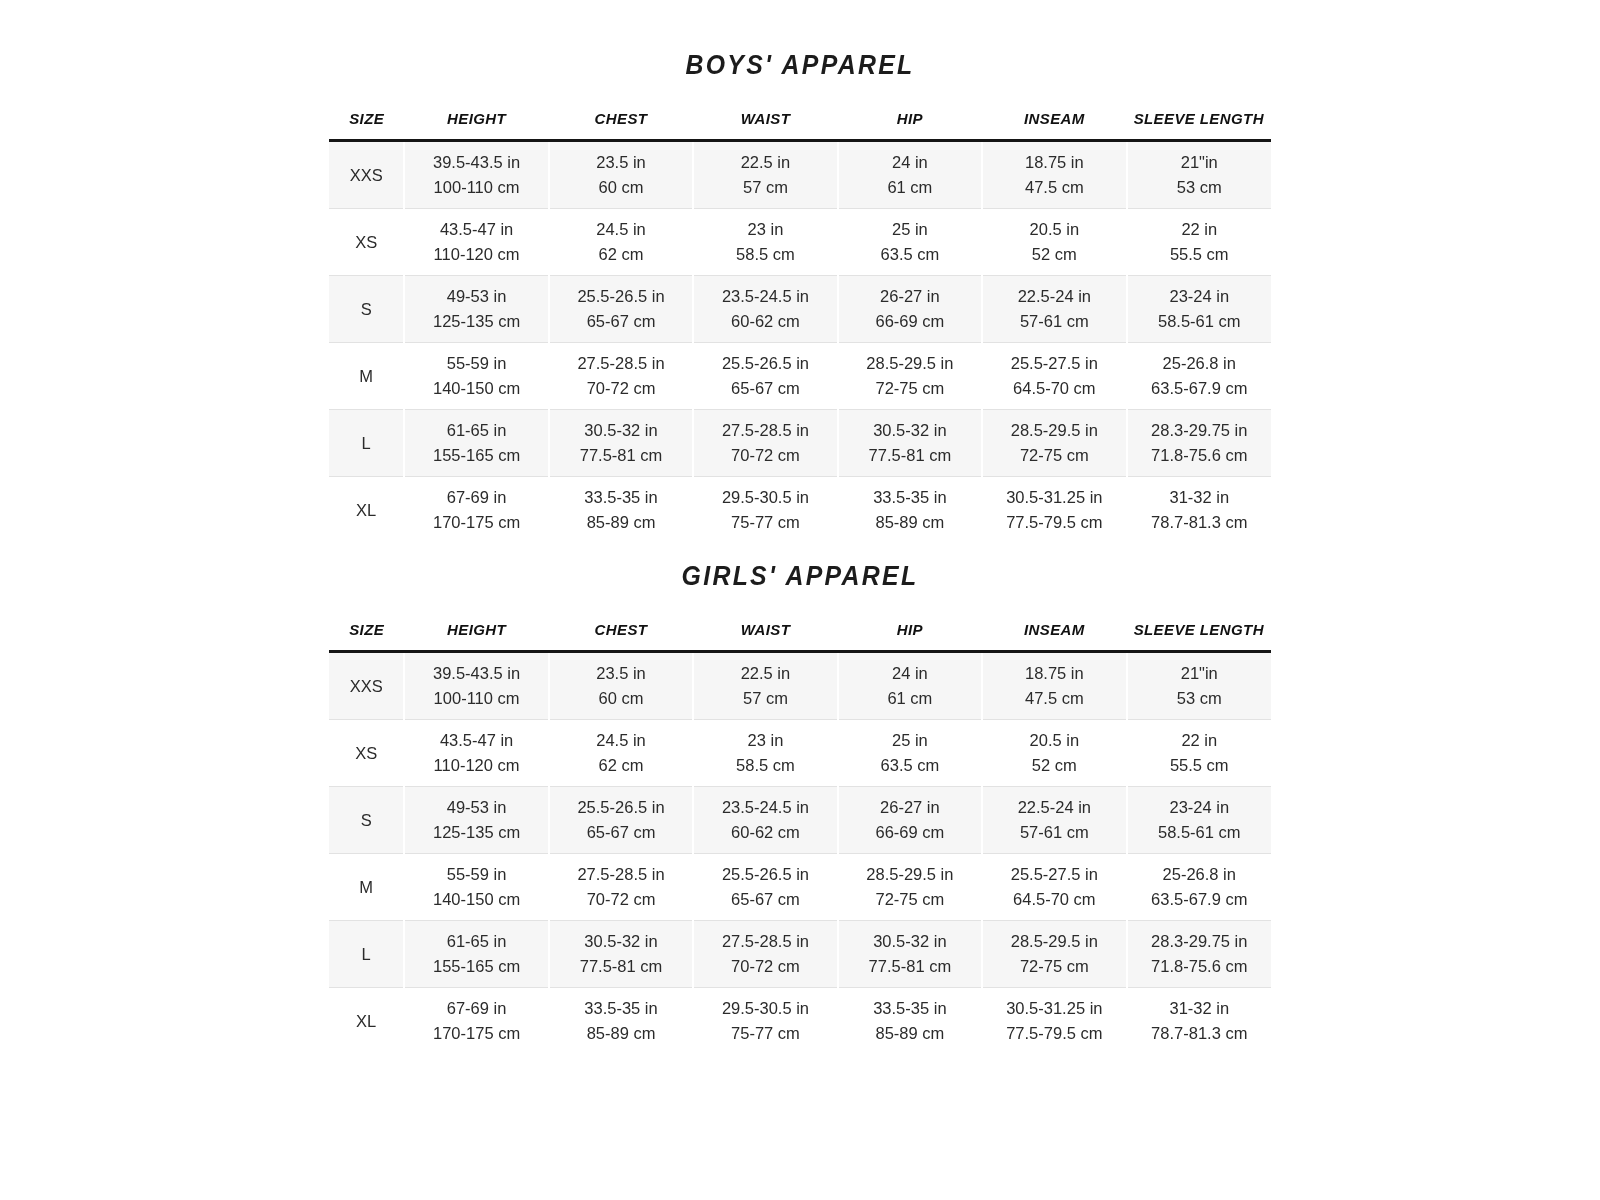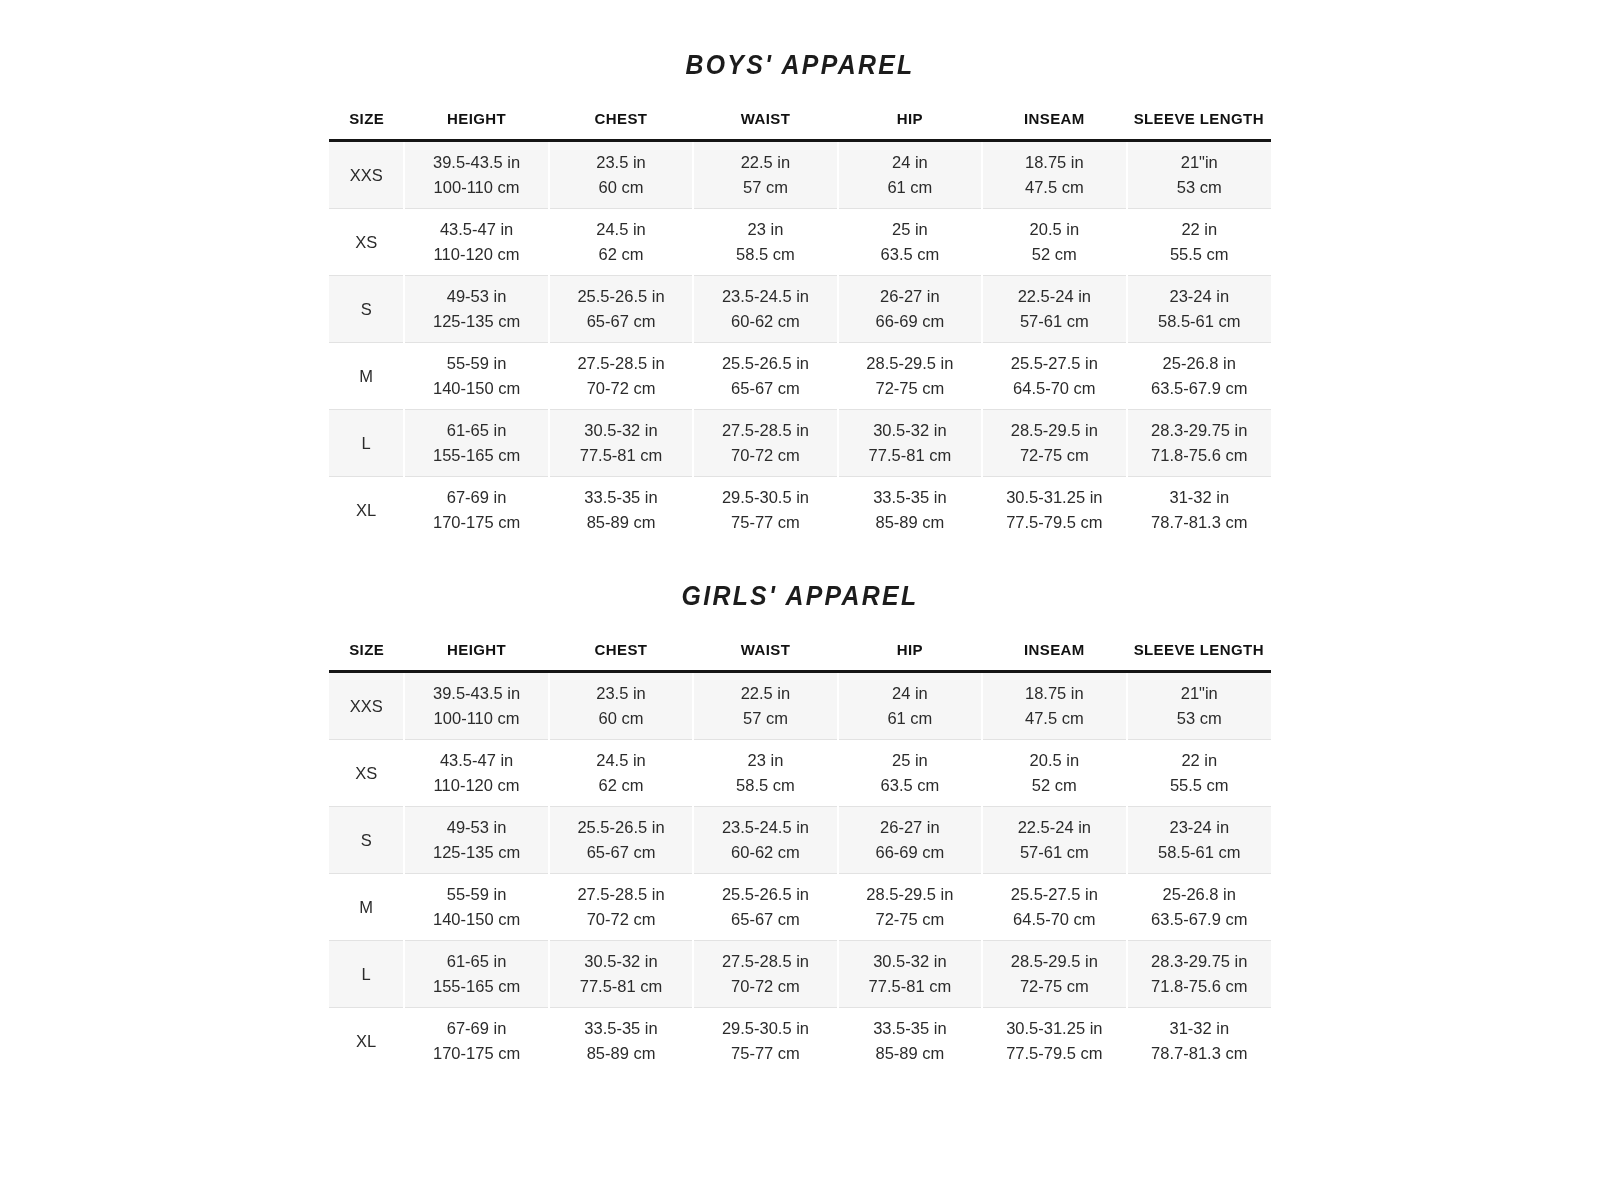--- a/index.html
+++ b/index.html
@@ -37,20 +37,21 @@
     transform:scaleX(0.92);
   }
   .size-table{
     width:100%;
     border-collapse:collapse;
     table-layout:fixed;
   }
   .size-table thead th{
     font-size:15px;
     font-weight:bold;
+    font-style:italic;
     letter-spacing:0.4px;
     color:var(--header-text);
     text-align:center;
     padding:16px 4px 12px 4px;
     border-bottom:3px solid var(--header-rule);
   }
   .size-table th.col-size,
   .size-table td.size-cell{width:8%;}
   .size-table tbody td{
     text-align:center;
@@ -62,21 +63,21 @@
   }
   .size-table tbody tr:nth-child(odd) td{
     background:var(--row-stripe);
   }
   .size-table tbody tr:not(:last-child) td{
     border-bottom:1px solid var(--row-divider);
   }
   .size-table tbody td + td{
     border-left:2px solid var(--col-gap);
   }
-  .girls-section{margin-top:36px;}
+  .girls-section{margin-top:16px;}
 </style>
 </head>
 <body>
 
 <div class="page">
 
   <section class="boys-section">
     <h2 class="chart-title">BOYS' APPAREL</h2>
     <table class="size-table">
       <thead>

